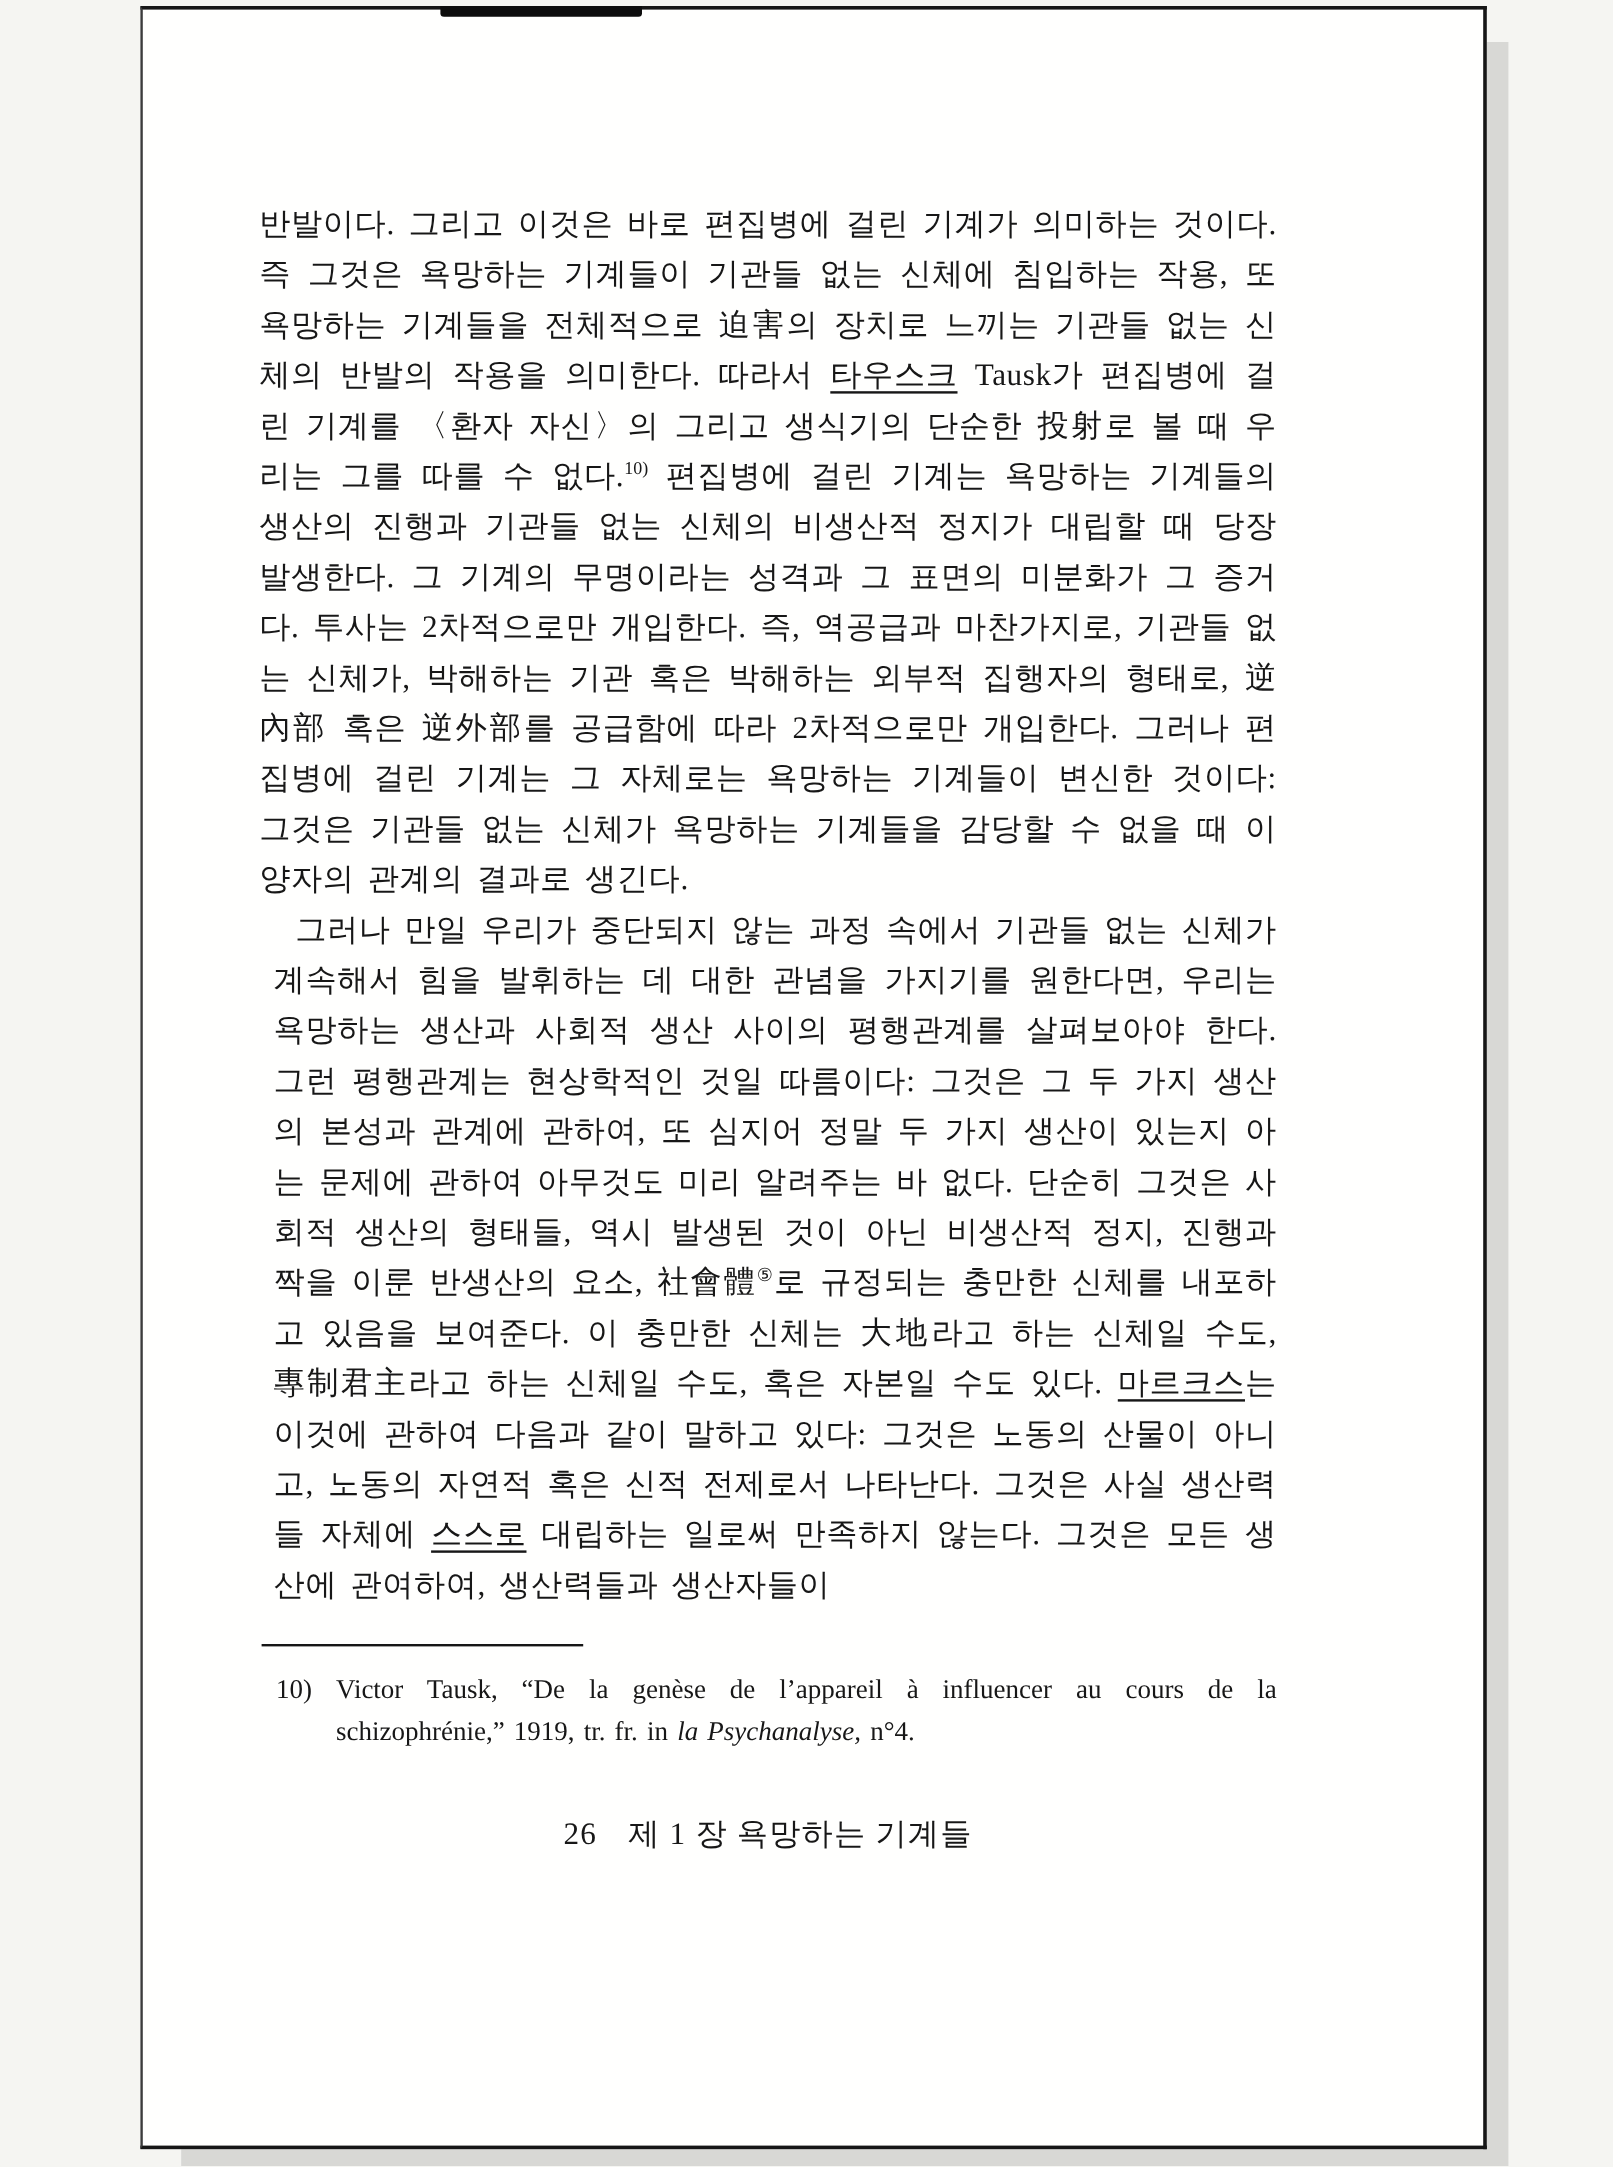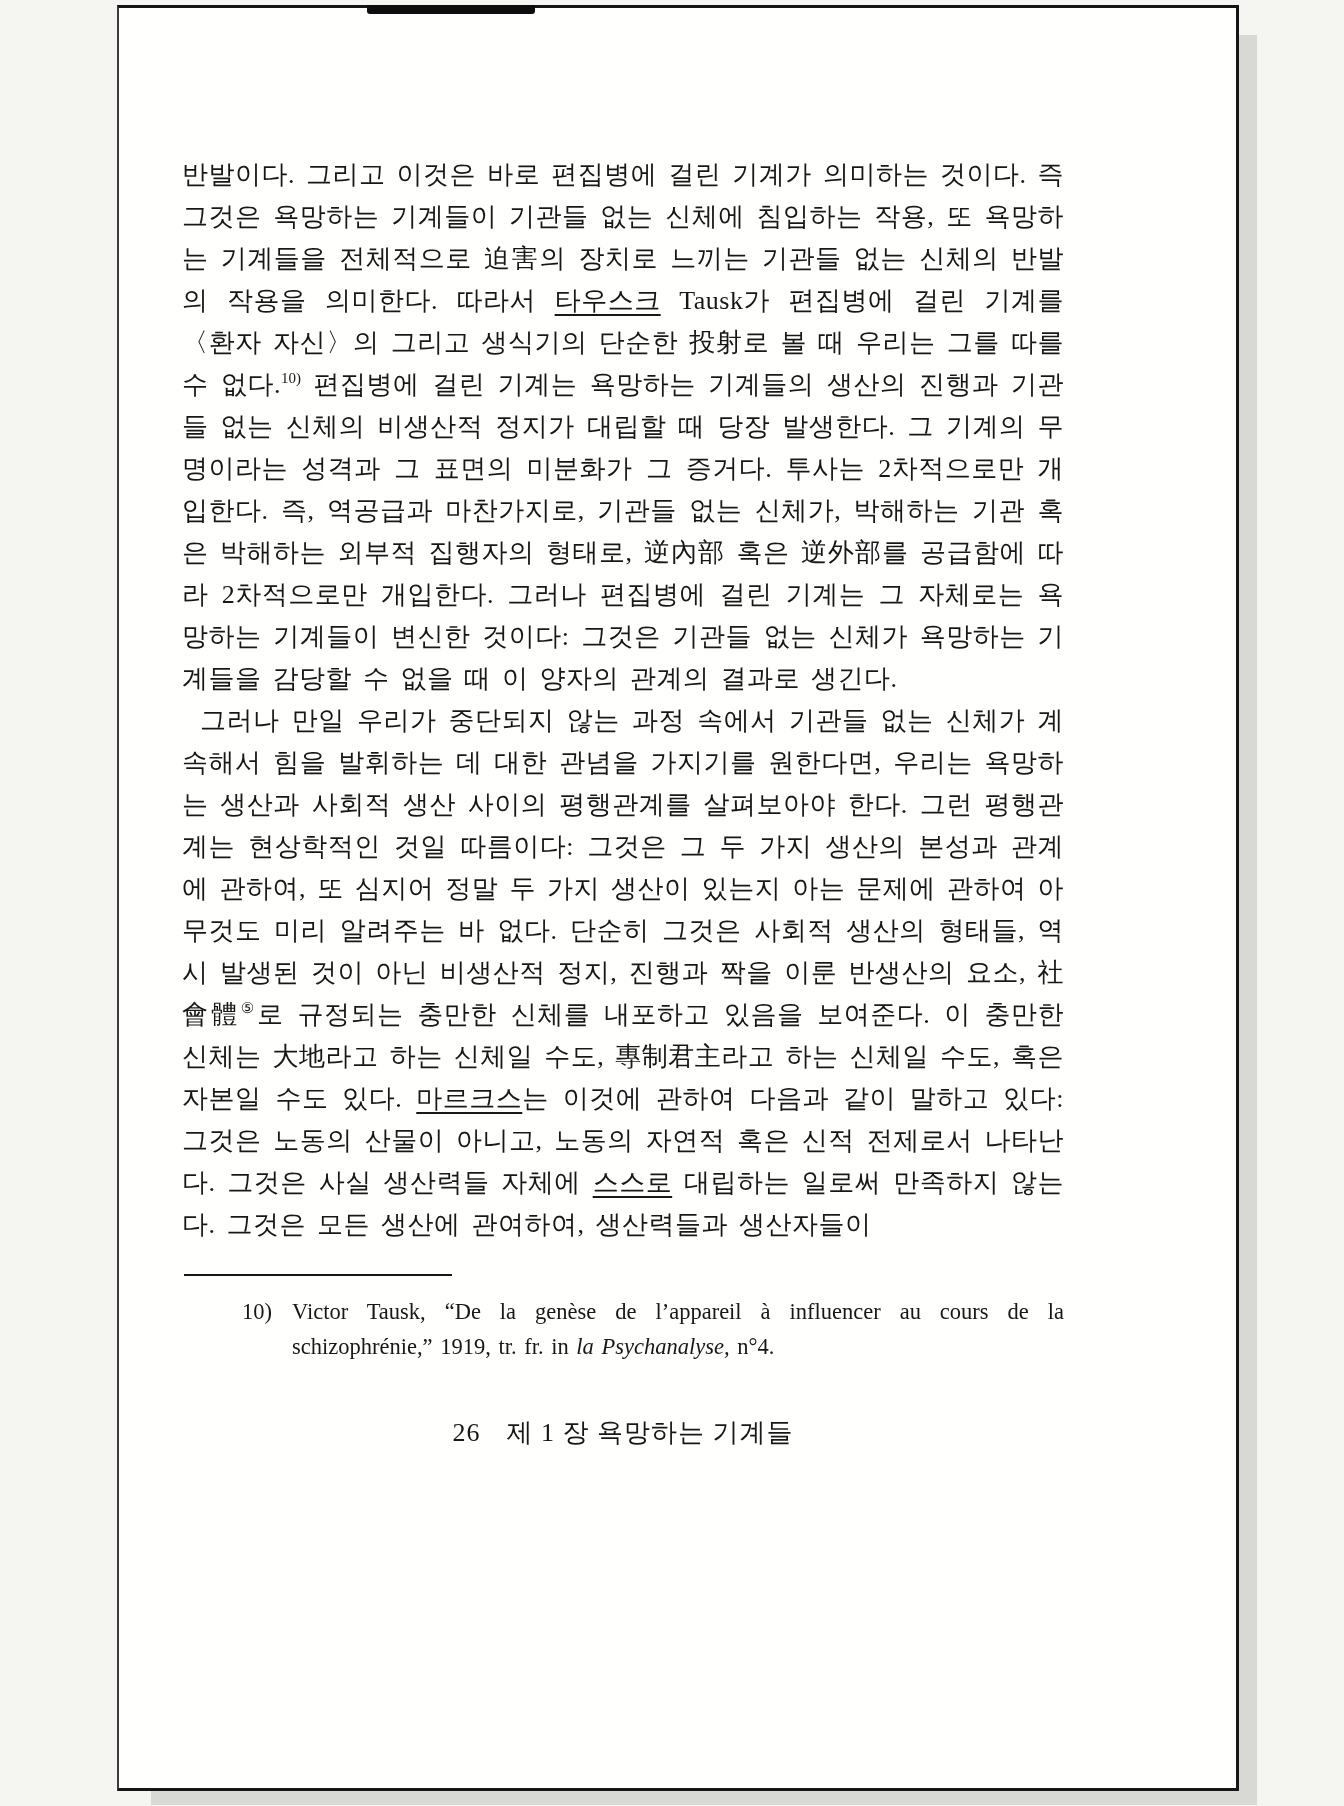--- a/index.html
+++ b/index.html
@@ -22,32 +22,32 @@
   }
   .artifact {
     position:absolute;
     top:-3px; left:248px;
     width:168px; height:9px;
     background:#0d0d0d;
     border-radius:0 0 3px 3px;
   }
   .content {
     position:absolute;
-    left:0; top:0;
+    left:0; top:12px;
     width:100%; height:100%;
-    padding:146px 172px 0 63px;
+    padding:146px 172px 0 97px;
   }
   .body-para {
     font-size:26px;
     line-height:42px;
     text-align:justify;
     letter-spacing:0.5px;
     word-spacing:4px;
   }
-  .body-para.indent { text-indent:18px; }
+  .body-para.indent { text-indent:18px;margin-left:12px; }
   .u {
     text-decoration:underline;
     text-decoration-thickness:2px;
     text-underline-offset:5px;
   }
   .i { font-style:italic; }
   sup.sup, .sup {
     font-size:15px;
     vertical-align:super;
     line-height:0;
@@ -56,21 +56,21 @@
   .fn-rule {
     width:268px;
     border-top:2px solid #161616;
     margin:28px 0 18px 2px;
   }
   .footnotes {
     padding-left:14px;
     font-size:22.5px;
     line-height:35px;
   }
-  .fn { padding-left:50px; text-align:justify; word-spacing:2px;margin-left:46px; }
+  .fn { padding-left:50px; text-align:justify; word-spacing:2px; }
   .fn-marker {
     display:inline-block;
     width:50px;
     margin-left:-50px;
   }
   .footer {
     margin-top:51px;
     font-size:26px;
     font-weight:normal;
     letter-spacing:1px;

